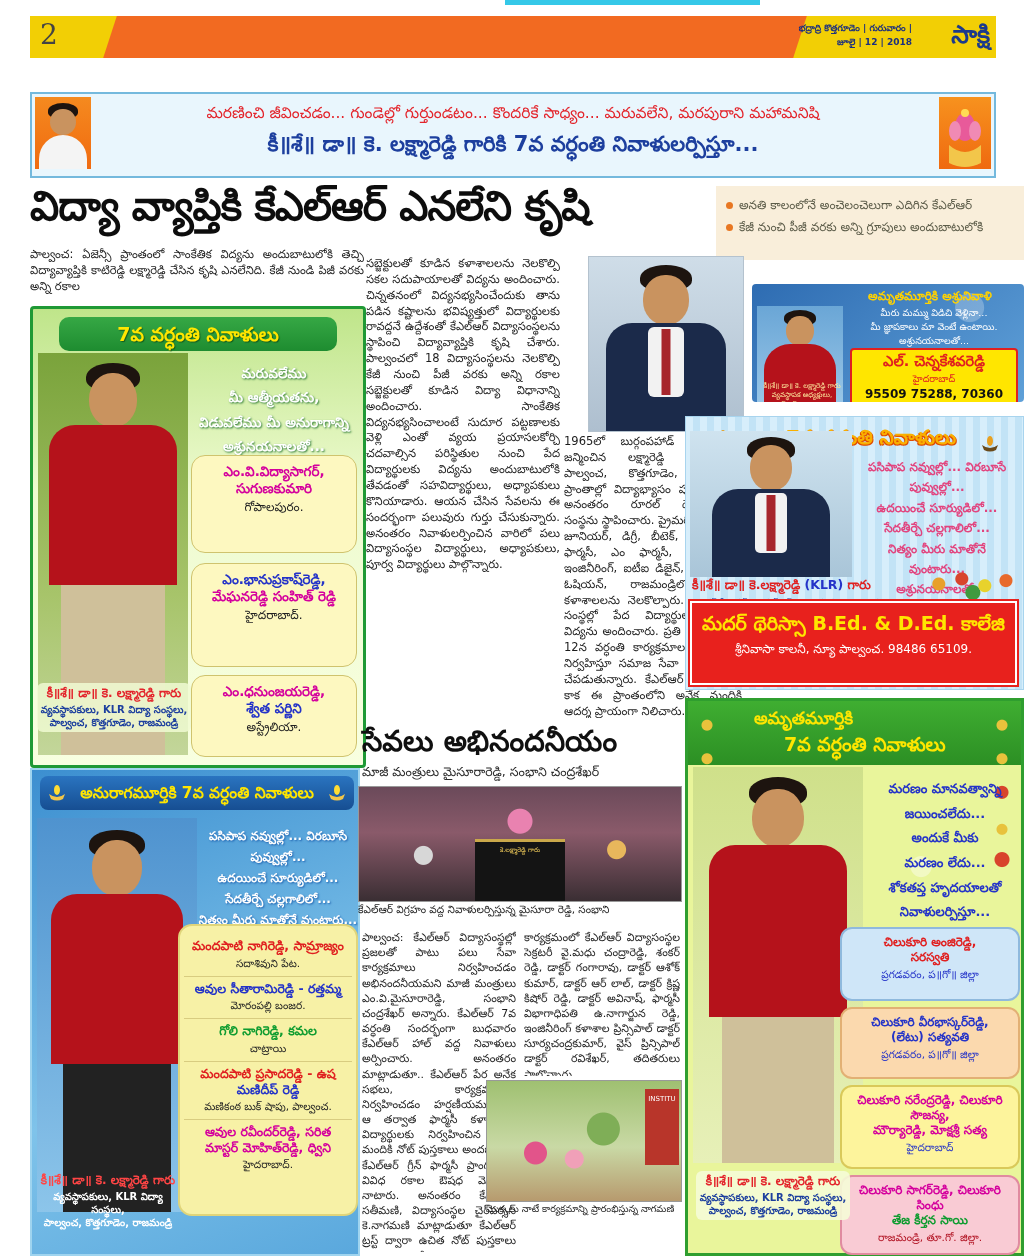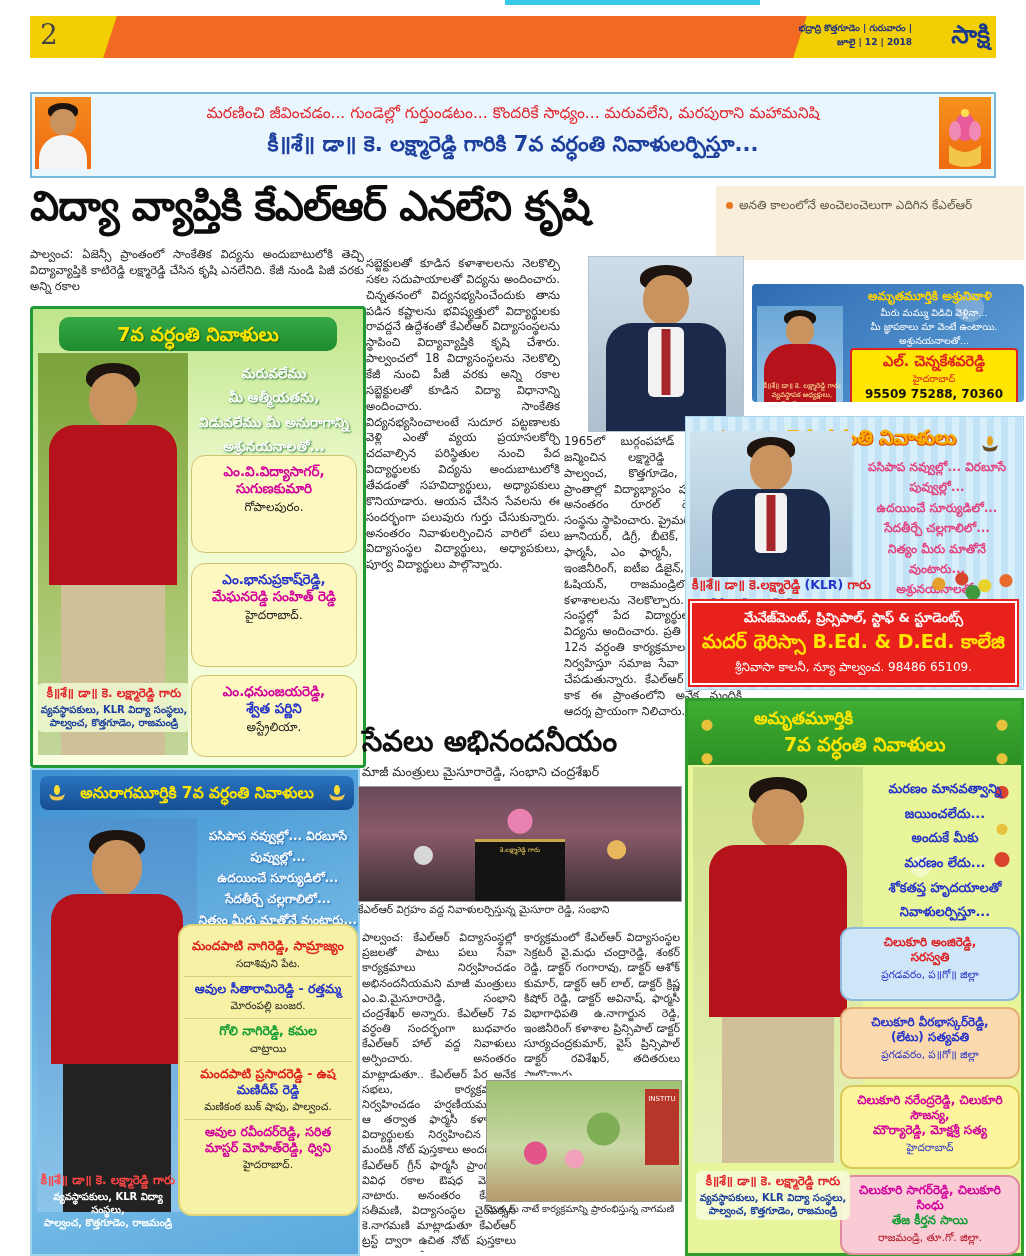--- a/index.html
+++ b/index.html
@@ -184,20 +184,21 @@
         <ellipse cx="36" cy="34" rx="6" ry="10" fill="#f08ab4"></ellipse>
         <path d="M10 48 Q26 62 42 48 L42 66 Q26 74 10 66 Z" fill="#f2c64a"></path>
         <circle cx="26" cy="16" r="4" fill="#ffdd55"></circle>
       </svg>
     </div>
   </div>
 
   <div class="abs headline">విద్యా వ్యాప్తికి కేఎల్ఆర్ ఎనలేని కృషి</div>
   <div class="abs bulletbox">
     <div class="bl"><span class="dot"></span><span>అనతి కాలంలోనే అంచెలంచెలుగా ఎదిగిన కేఎల్ఆర్</span></div>
+    <div class="bl"><span class="dot"></span><span>కేజీ నుంచి పీజీ వరకు అన్ని గ్రూపులు అందుబాటులోకి</span></div>
   </div>
 
   <div class="abs bodytxt introcol">పాల్వంచ: ఏజెన్సీ ప్రాంతంలో సాంకేతిక విద్యను అందుబాటులోకి తెచ్చి విద్యావ్యాప్తికి కాటిరెడ్డి లక్ష్మారెడ్డి చేసిన కృషి ఎనలేనిది. కేజీ నుండి పిజీ వరకు అన్ని రకాల</div>
   <div class="abs bodytxt col2">సబ్జెక్టులతో కూడిన కళాశాలలను నెలకొల్పి సకల సదుపాయాలతో విద్యను అందించారు. చిన్నతనంలో విద్యనభ్యసించేందుకు తాను పడిన కష్టాలను భవిష్యత్తులో విద్యార్థులకు రావద్దనే ఉద్దేశంతో కేఎల్ఆర్ విద్యాసంస్థలను స్థాపించి విద్యావ్యాప్తికి కృషి చేశారు. పాల్వంచలో 18 విద్యాసంస్థలను నెలకొల్పి కేజీ నుంచి పీజీ వరకు అన్ని రకాల సబ్జెక్టులతో కూడిన విద్యా విధానాన్ని అందించారు. సాంకేతిక విద్యనభ్యసించాలంటే సుదూర పట్టణాలకు వెళ్లి ఎంతో వ్యయ ప్రయాసలకోర్చి చదవాల్సిన పరిస్థితుల నుంచి పేద విద్యార్థులకు విద్యను అందుబాటులోకి తేవడంతో సహవిద్యార్థులు, అధ్యాపకులు కొనియాడారు. ఆయన చేసిన సేవలను ఈ సందర్భంగా పలువురు గుర్తు చేసుకున్నారు. అనంతరం నివాళులర్పించిన వారిలో పలు విద్యాసంస్థల విద్యార్థులు, అధ్యాపకులు, పూర్వ విద్యార్థులు పాల్గొన్నారు.</div>
   <div class="abs photo-suit">
     <div class="fig" style="left:0;top:0;width:154px;height:174px;">
       <div class="hair" style="top:8px;width:52px;height:26px;"></div>
       <div class="face" style="top:18px;width:46px;height:50px;"></div>
       <div class="torso" style="top:66px;width:120px;height:108px;background:#1b2a4a;"></div>
       <div class="torso" style="top:70px;width:36px;height:70px;background:#f2f2f2;border-radius:6px;"></div>
@@ -363,21 +364,20 @@
     <div class="adRM-cap">
       <div class="l1">
         <span class="c-red">కీ॥శే॥ డా॥ కె.లక్ష్మారెడ్డి</span>
         <span class="c-blue">(KLR)</span>
         <span class="c-red">గారు</span>
       </div>
       <div class="l2">ఫౌండర్ &amp; చైర్మన్, కె.యల్.ఆర్. విద్యా సంస్థలు, పాల్వంచ</div>
     </div>
     <div class="flowers"></div>
     <div class="redbox">
-      <div class="r1">మేనేజ్‌మెంట్, ప్రిన్సిపాల్, స్టాఫ్ &amp; స్టూడెంట్స్</div>
       <div class="r2">మదర్ థెరిస్సా B.Ed. &amp; D.Ed. కాలేజి</div>
       <div class="r3">శ్రీనివాసా కాలనీ, న్యూ పాల్వంచ. 98486 65109.</div>
     </div>
   </div>
 
   <div class="abs adRB">
     <div class="adRB-head">
       <div class="adRB-h1">అమృతమూర్తికి</div>
       <div class="adRB-h2">7వ వర్ధంతి నివాళులు</div>
     </div>

